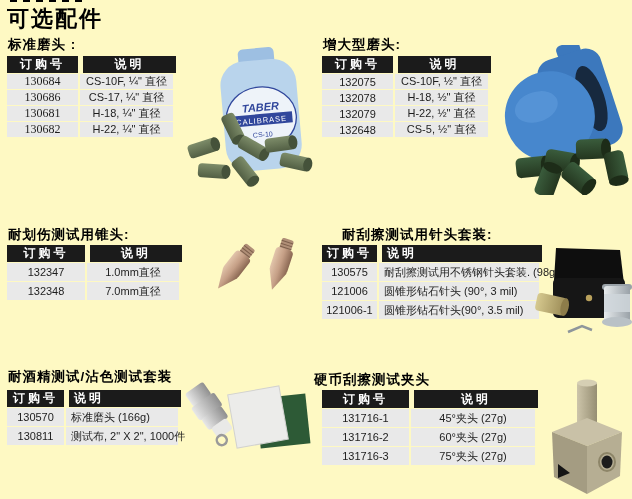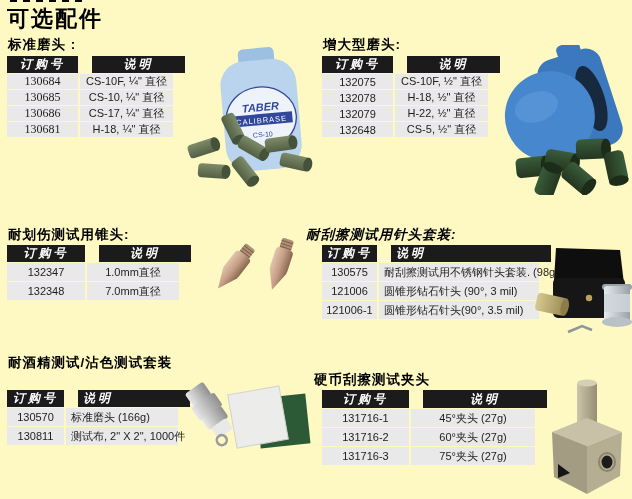--- a/index.html
+++ b/index.html
@@ -3,21 +3,21 @@
 <meta charset="utf-8">
 <style>
   html,body{margin:0;padding:0;background:#fff;}
   #page{position:relative;width:632px;height:499px;background:#fef9c3;overflow:hidden;
         font-family:"Liberation Sans",sans-serif;color:#000;}
   .crop-frag{position:absolute;left:10px;top:0;width:72px;height:2px;
         background:repeating-linear-gradient(90deg,#000 0 7px,transparent 7px 13px);}
   .title{position:absolute;left:7px;top:4px;font-size:22px;font-weight:900;letter-spacing:2px;}
   .sec-h{position:absolute;font-size:13.5px;font-weight:bold;letter-spacing:1px;}
   .tbl{position:absolute;}
-  .hdr{display:flex;gap:14px;font-style:italic;}
+  .hdr{display:flex;gap:5px;}
   .hdr>div{background:#1b1b1b;color:#fff;font-weight:bold;font-size:12px;letter-spacing:3px;
         display:flex;align-items:center;justify-content:center;height:17px;}
   .row{display:flex;gap:2px;margin-top:1px;font-size:11px;color:#1d1d1d;}
   .row>div{background:#e9e9e9;display:flex;align-items:center;justify-content:center;
         height:15px;white-space:nowrap;}
   
   .t1 .c1,.t2 .c1{width:71px;} .t1 .c2,.t2 .c2{width:93px;}
   .t3 .c1{width:78px;} .t3 .c2{width:92px;}
   .t4 .c1{width:55px;} .t4 .c2{width:160px;justify-content:flex-start;padding-left:5px;box-sizing:border-box;}
   .t5 .c1{width:57px;} .t5 .c2{width:112px;justify-content:flex-start;padding-left:5px;box-sizing:border-box;}
@@ -39,30 +39,30 @@
   <div class="tbl t1" style="left:7px;top:56px;">
     <div class="hdr">
       <div class="c1">订购号</div>
       <div class="c2">说明</div>
     </div>
   <div class="row">
         <div class="c1">130684</div>
         <div class="c2">CS-10F, ¼" 直径</div>
       </div>
       <div class="row">
-        <div class="c1">130685</div>
-        <div class="c2">CS-10, ¼" 直径</div>
-      </div>
-      <div class="row">
         <div class="c1">130686</div>
         <div class="c2">CS-17, ¼" 直径</div>
       </div>
       <div class="row">
         <div class="c1">130681</div>
         <div class="c2">H-18, ¼" 直径</div>
+      </div>
+      <div class="row">
+        <div class="c1">130682</div>
+        <div class="c2">H-22, ¼" 直径</div>
       </div>
     </div>
   <svg class="photo" style="left:183px;top:44px;" width="132" height="152" viewBox="0 0 132 152">
     <defs>
       <linearGradient id="gOl" x1="0" y1="0" x2="0" y2="1">
         <stop offset="0" stop-color="#7d8c69"></stop>
           <stop offset="1" stop-color="#525f44"></stop>
       </linearGradient>
       <g id="whl">
           <rect x="-15" y="-7" width="30" height="14" rx="4" fill="url(#gOl)"></rect>
@@ -162,21 +162,21 @@
         <rect x="-6" y="-27" width="12" height="11" rx="2" fill="#b08f77"></rect>
         <path d="M-6,-24 h12 M-6,-21 h12 M-6,-18 h12" stroke="#7d5f4c" stroke-width="1"></path>
         <rect x="-9" y="-17" width="18" height="25" rx="4" fill="url(#gCu)"></rect>
         <path d="M-9,6 L0,26 L9,6 Z" fill="url(#gCu)"></path>
       </g>
     </defs>
     <use href="#cone" transform="translate(38 30) rotate(38)"></use>
     <use href="#cone" transform="translate(84 27) rotate(18)"></use>
   </svg>
 
-  <div class="sec-h" style="left:306px;top:226px;font-style:italic;">耐刮擦测试用针头套装:</div>
+  <div class="sec-h" style="left:342px;top:226px;">耐刮擦测试用针头套装:</div>
   <div class="tbl t4" style="left:322px;top:245px;">
     <div class="hdr">
       <div class="c1">订购号</div>
       <div class="c2">说明</div>
     </div>
   <div class="row">
         <div class="c1">130575</div>
         <div class="c2">耐刮擦测试用不锈钢针头套装. (98g)</div>
       </div>
       <div class="row">
@@ -210,21 +210,21 @@
     </g>
     <g>
       <rect x="68" y="48" width="30" height="6" rx="3" fill="#9aa2a8"></rect>
       <rect x="70" y="50" width="26" height="36" rx="3" fill="url(#gSl)"></rect>
       <rect x="70" y="58" width="26" height="18" fill="#cfd6da" opacity="0.85"></rect>
       <ellipse cx="83" cy="86" rx="15" ry="5" fill="#b9c1c6"></ellipse>
     </g>
     <path d="M34,96 L48,90 L58,94" stroke="#8e969b" stroke-width="2.5" fill="none"></path>
   </svg>
 
-  <div class="sec-h" style="left:8px;top:354px;">耐酒精测试/沾色测试套装</div>
+  <div class="sec-h" style="left:8px;top:368px;">耐酒精测试/沾色测试套装</div>
   <div class="tbl t5" style="left:7px;top:390px;">
     <div class="hdr">
       <div class="c1">订购号</div>
       <div class="c2">说明</div>
     </div>
   <div class="row">
         <div class="c1">130570</div>
         <div class="c2">标准磨头 (166g)</div>
       </div>
       <div class="row">

